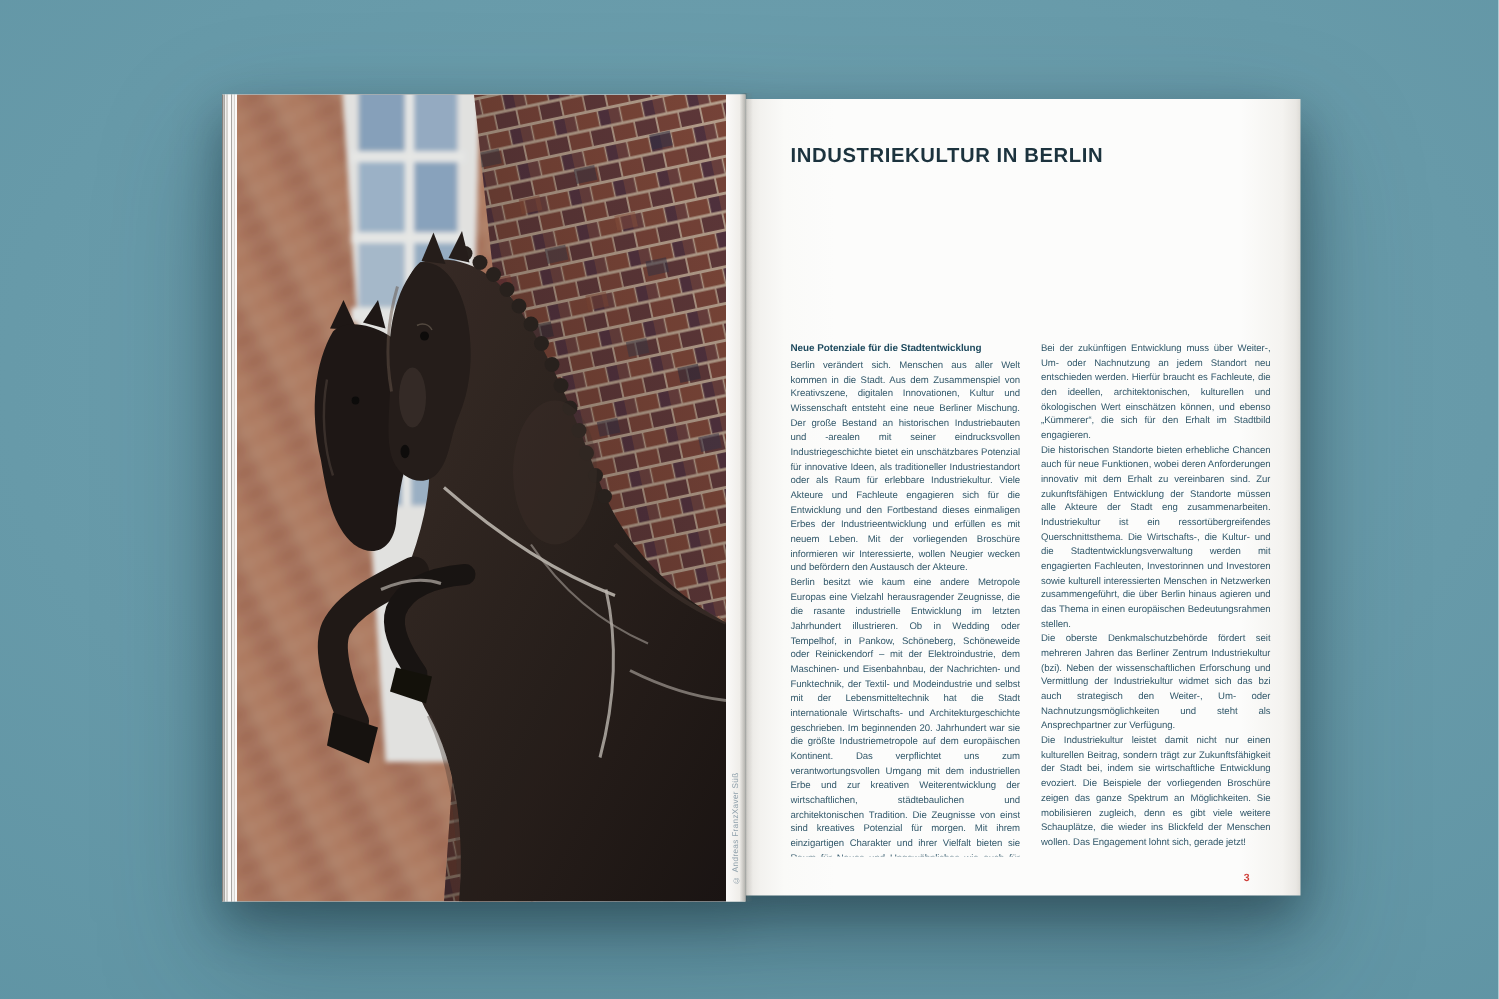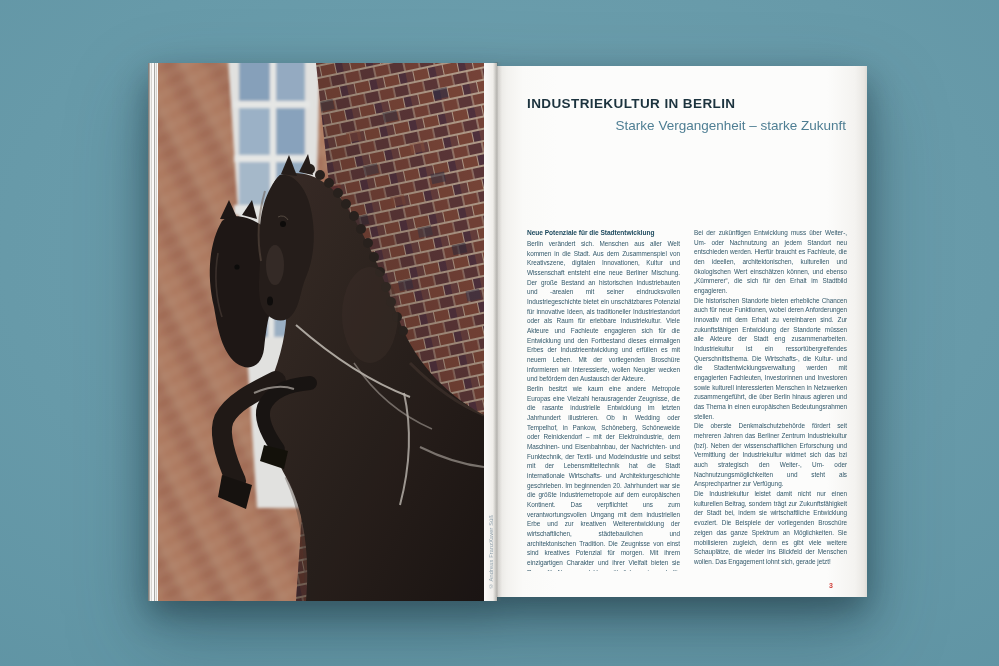--- a/index.html
+++ b/index.html
@@ -232,21 +232,20 @@
         <span class="credit">© Andreas FranzXaver Süß</span>
       </div>
       <div class="page-edges"></div>
     </div>
 
     <div class="gutter"></div>
 
     <div class="page-right">
       <div class="rp-header">
         <div class="rp-title">INDUSTRIEKULTUR IN BERLIN</div>
-        <div class="rp-subtitle">Starke Vergangenheit – starke Zukunft</div>
       </div>
 
       <div class="rp-columns">
         <div class="col">
           <div class="col-heading">Neue Potenziale für die Stadtentwicklung</div>
           <p>Berlin verändert sich. Menschen aus aller Welt kommen in die Stadt. Aus dem Zusammenspiel von Kreativszene, digitalen Innovationen, Kultur und Wissenschaft entsteht eine neue Berliner Mischung. Der große Bestand an historischen Industriebauten und -arealen mit seiner eindrucksvollen Industriegeschichte bietet ein unschätzbares Potenzial für innovative Ideen, als traditioneller Industriestandort oder als Raum für erlebbare Industriekultur. Viele Akteure und Fachleute engagieren sich für die Entwicklung und den Fortbestand dieses einmaligen Erbes der Industrieentwicklung und erfüllen es mit neuem Leben. Mit der vorliegenden Broschüre informieren wir Interessierte, wollen Neugier wecken und befördern den Austausch der Akteure.</p>
           <p>Berlin besitzt wie kaum eine andere Metropole Europas eine Vielzahl herausragender Zeugnisse, die die rasante industrielle Entwicklung im letzten Jahrhundert illustrieren. Ob in Wedding oder Tempelhof, in Pankow, Schöneberg, Schöneweide oder Reinickendorf – mit der Elektroindustrie, dem Maschinen- und Eisenbahnbau, der Nachrichten- und Funktechnik, der Textil- und Modeindustrie und selbst mit der Lebensmitteltechnik hat die Stadt internationale Wirtschafts- und Architekturgeschichte geschrieben. Im beginnenden 20. Jahrhundert war sie die größte Industriemetropole auf dem europäischen Kontinent. Das verpflichtet uns zum verantwortungsvollen Umgang mit dem industriellen Erbe und zur kreativen Weiterentwicklung der wirtschaftlichen, städtebaulichen und architektonischen Tradition. Die Zeugnisse von einst sind kreatives Potenzial für morgen. Mit ihrem einzigartigen Charakter und ihrer Vielfalt bieten sie Raum für Neues und Ungewöhnliches wie auch für wirtschaftliche Nutzungen in ihrer traditionellen Bedeutung als Industriestandorte. Die Schauplätze der Industriekultur sind immer auch Standorte historischer Innovationen. Der Klimawandel erfordert erneut Innovationen, und auch hier können sich die Bauten der Industriekultur beweisen.</p>
         </div>
         <div class="col">
           <p>Bei der zukünftigen Entwicklung muss über Weiter-, Um- oder Nachnutzung an jedem Standort neu entschieden werden. Hierfür braucht es Fachleute, die den ideellen, architektonischen, kulturellen und ökologischen Wert einschätzen können, und ebenso „Kümmerer“, die sich für den Erhalt im Stadtbild engagieren.</p>

